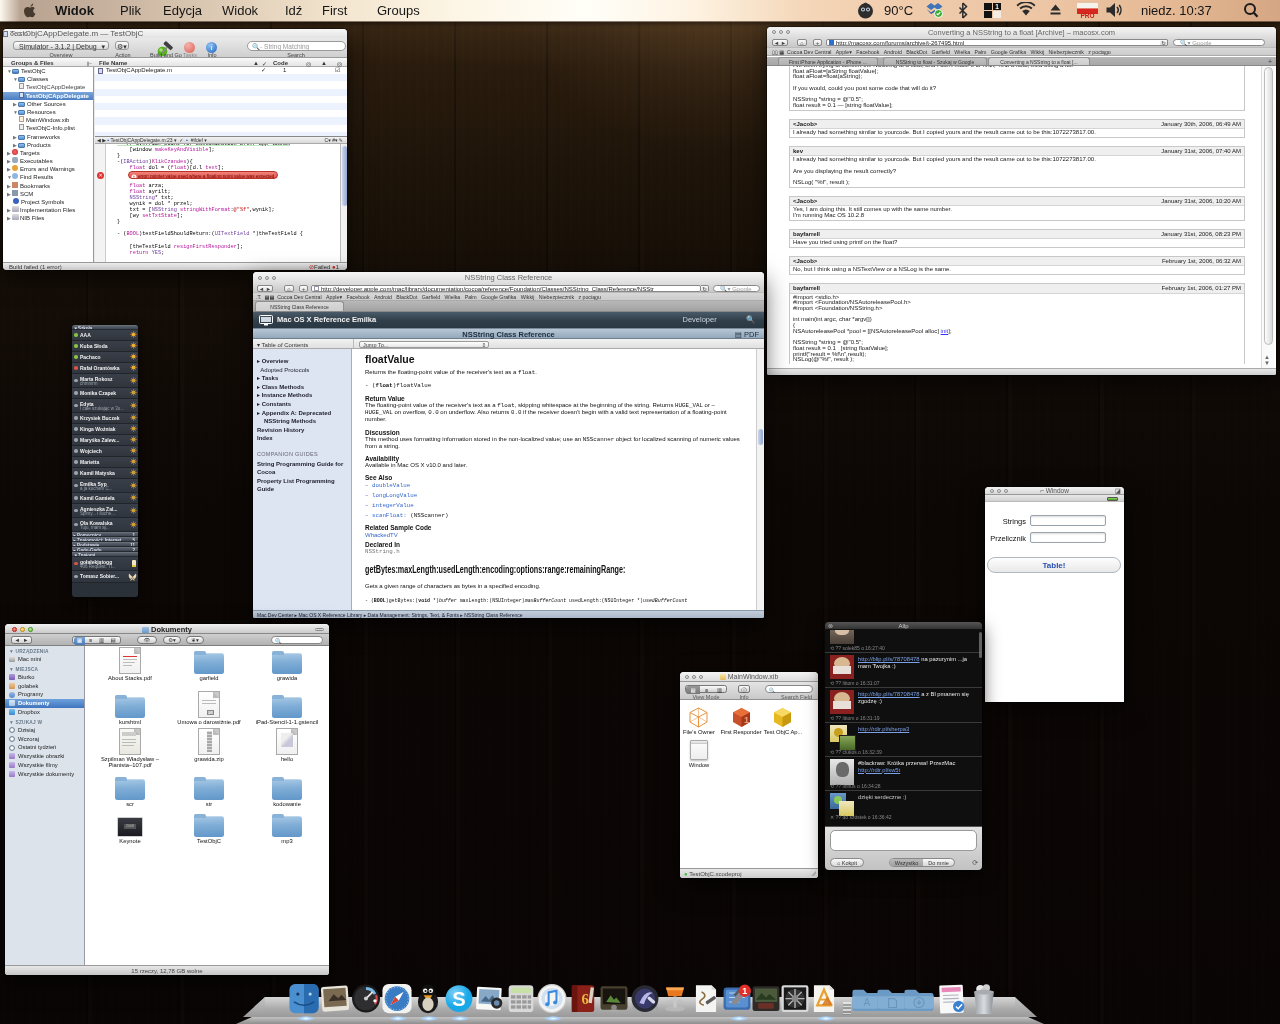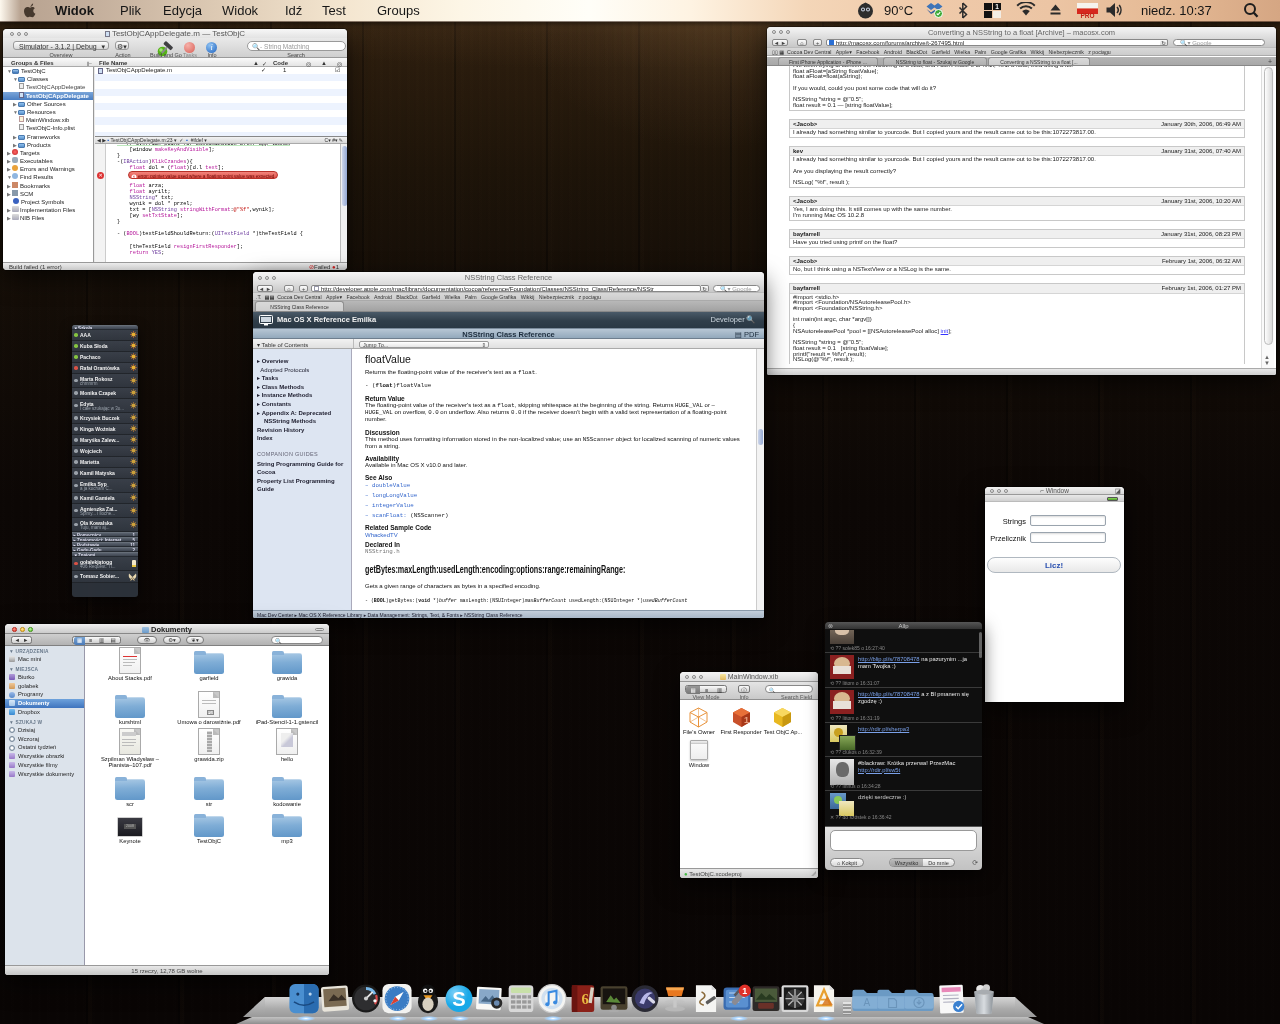--- a/index.html
+++ b/index.html
@@ -15,21 +15,21 @@
 #menubar{background:linear-gradient(90deg,#fdf8ee 0%,#b8a391 1.6%,#c3ae9b 7%,#ddcab4 17%,#f4e6d0 27%,#fdf6e6 36%,#fffef8 46%,#fef3e2 54%,#f4d6b8 63%,#efcaaa 72%,#ecc5a4 82%,#e5ba95 91%,#d5a683 100%)}
 .mi{position:absolute;top:3px;white-space:nowrap;font-size:13px;color:#161616}
 .win{position:absolute;border-radius:4px;box-shadow:0 8px 24px rgba(0,0,0,.65),0 0 0 1px rgba(0,0,0,.35)}
 .lights{position:absolute;display:flex;gap:4px}
 .tl{width:7px;height:7px;border-radius:50%;border:1px solid #8a8a8a;background:radial-gradient(circle at 35% 30%,#fdfdfd,#c2c2c2)}
 .tl.act-r{background:radial-gradient(circle at 35% 30%,#ff9a8a,#e3392e);border-color:#b5261c}
 .tl.act-y{background:radial-gradient(circle at 35% 30%,#ffe9a8,#f5b418);border-color:#c08b12}
 .tl.act-g{background:radial-gradient(circle at 35% 30%,#c6f7b0,#57c422);border-color:#3f9417}
 
 #xcode{left:3px;top:29px;width:344px;height:241px;background:#e9e9e9;font-size:7px;color:#222}
-#xc-title{position:absolute;left:0;top:0;right:0;height:9px;border-radius:4px 4px 0 0;background:linear-gradient(#f7f7f7,#e3e3e3);color:#555;font-size:8px;text-align:center;line-height:10px}
+#xc-title{position:absolute;left:0;top:0;right:0;height:9px;border-radius:4px 4px 0 0;background:linear-gradient(#f7f7f7,#e3e3e3);color:#555;font-size:8px;line-height:10px}
 #xc-tools{position:absolute;left:0;top:9px;right:0;height:20px;background:linear-gradient(#e9e9e9,#cfcfcf);border-bottom:1px solid #9a9a9a;border-radius:0}
 .xbtn{position:absolute;background:linear-gradient(#fdfdfd,#d8d8d8);border:1px solid #999;border-radius:3px;font-size:7px;color:#333;text-align:center}
 .xlabel{position:absolute;font-size:6px;color:#444;text-align:center;top:14px;transform:scale(.92)}
 #xc-cols{position:absolute;left:0;top:29px;right:0;height:9px;background:linear-gradient(#fafafa,#e4e4e4);border-bottom:1px solid #aaa;font-size:6px;color:#333}
 #xc-side{position:absolute;left:0;top:38px;width:91px;bottom:8px;background:#fff;border-right:1px solid #999;overflow:hidden}
 .trow{position:relative;height:8.2px;font-size:6px;color:#222;white-space:nowrap;padding-left:4px;line-height:8px}
 .trow .tw{display:inline-block;width:5px;color:#777;font-size:5px}
 .fold{display:inline-block;width:7px;height:5px;background:linear-gradient(#8ec0ee,#5a92cc);border-radius:1px;margin-right:2px;vertical-align:-1px;border:0.5px solid #4a7ab0}
 .tsel{background:linear-gradient(#7aa5d8,#4a7ec2);color:#fff;font-weight:bold}
 #xc-main{position:absolute;left:92px;top:38px;right:0;bottom:8px;background:#fff}
@@ -142,21 +142,21 @@
 <div class="grain"></div>
 <div id="menubar">
  <svg style="position:absolute;left:21px;top:3px" width="15" height="16" viewBox="0 0 15 16">
       <path fill="#46392e" d="M10.2 2.6c.1-1 .9-2.1 1.9-2.2.1 1-.4 2-1 2.5-.5.5-1.2.9-1.8.8 0-.4.4-.8.9-1.1zM12 4.1c-1.3-.1-2.3.7-2.9.7-.7 0-1.6-.7-2.7-.7C4.9 4.2 3 5.4 3 8.1c0 2.8 2 6.2 3.6 6.2.6 0 1.5-.6 2.4-.6.9 0 1.6.6 2.4.6 1.1 0 2.6-2.3 3-3.6-1.4-.5-2.1-1.6-2.1-2.9 0-1.2.7-2.1 1.5-2.6-.6-.8-1.3-1.1-1.8-1.1z"></path>
     </svg>
  <b class="mi" style="left:55px;font-weight:bold">Widok</b>
  <span class="mi" style="left:120px">Plik</span>
  <span class="mi" style="left:163px">Edycja</span>
  <span class="mi" style="left:222px">Widok</span>
  <span class="mi" style="left:285px">Idź</span>
- <span class="mi" style="left:322px">Test</span>
+ <span class="mi" style="left:322px">First</span>
  <span class="mi" style="left:377px">Groups</span>
  <span class="mi" style="left:857px;top:2px"><svg width="17" height="17" viewBox="0 0 17 17">
         <circle cx="8.5" cy="9" r="7.5" fill="#2d2d2d"></circle>
         <circle cx="6" cy="7.5" r="2" fill="#cfd8e8"></circle>
         <circle cx="11" cy="7.5" r="2" fill="#cfd8e8"></circle>
         <circle cx="6" cy="7.5" r="1" fill="#222"></circle>
         <circle cx="11" cy="7.5" r="1" fill="#222"></circle>
         <path d="M4 3 L8.5 0.5 L13 3 L8.5 4.5 Z" fill="#2d2d2d"></path>
       </svg></span>
  <span class="mi" style="left:884px">90°C</span>
@@ -448,21 +448,21 @@
     </div>
  <div class="saf-tabs" style="top:29px;height:11px;background:linear-gradient(#b8b8b8,#a2a2a2)">
   <div class="saf-tab on" style="left:2px;width:89px;height:10px">
         <div class="saf-tabin" style="line-height:19px">NSString Class Reference</div>
       </div>
  </div>
  <div id="ns-navy"><svg style="position:absolute;left:6px;top:2.5px" width="14" height="11" viewBox="0 0 14 11">
         <rect x="0.5" y="0.5" width="13" height="8" rx="1" fill="none" stroke="#fff"></rect>
         <rect x="2" y="2" width="10" height="5" fill="#cfd8e0"></rect>
         <rect x="5" y="9" width="4" height="1.5" fill="#fff"></rect>
-      </svg><span style="margin-left:24px">Mac OS X Reference Emilka</span><span style="float:right;margin-right:8px;color:#cbd5dd">🔍</span><span style="float:right;margin-right:2px;font-weight:normal;color:#cbd5dd"> Developer</span></div>
+      </svg><span style="margin-left:24px">Mac OS X Reference Emilka</span><span style="float:right;margin-right:8px;color:#cbd5dd">🔍</span><span style="float:right;margin-right:30px;font-weight:normal;color:#cbd5dd"> Developer</span></div>
  <div id="ns-blue">NSString Class Reference<span style="position:absolute;right:5px;font-weight:normal">▤ PDF</span></div>
  <div id="ns-toc">
       <span style="position:absolute;left:4px;top:2px;font-size:6px;color:#333">▾ Table of Contents</span>
       <span style="position:absolute;left:100px;top:0;bottom:0;width:1px;background:#bbb"></span>
   <div style="position:absolute;left:106px;top:1.5px;width:130px;height:7px;background:linear-gradient(#fff,#e5e5e5);border:0.5px solid #999;border-radius:2px;font-size:5.5px;color:#444;line-height:7px;padding-left:3px">Jump To...<span style="float:right;margin-right:2px">⇕</span></div>
  </div>
  <div id="ns-side">
   <div style="padding:8px 0 0 4px;font-size:6px;line-height:8.6px">
    <div>▸ <b>Overview</b></div>
    <div>&nbsp;&nbsp;Adopted Protocols</div>
@@ -476,21 +476,21 @@
    <div><b>Index</b></div>
    <div style="height:7px"></div>
    <div style="color:#667;font-size:5.5px;letter-spacing:.3px">COMPANION GUIDES</div>
    <div style="height:1px"></div>
    <div><b>String Programming Guide for</b></div>
    <div><b>Cocoa</b></div>
    <div><b>Property List Programming Guide</b></div>
   </div>
  </div>
  <div id="ns-body">
-  <div style="position:absolute;left:12px;top:4px;font-size:10.5px;font-weight:normal">floatValue</div>
+  <div style="position:absolute;left:12px;top:4px;font-size:10.5px;font-weight:bold">floatValue</div>
   <div class="nst" style="position:absolute;left:12px;top:20px">Returns the floating-point value of the receiver's text as a <span class="nsmono">float</span>.</div>
   <div class="nsmono" style="position:absolute;left:12px;top:33px">- (<b>float</b>)floatValue</div>
   <div class="nsh" style="position:absolute;left:12px;top:46px">Return Value</div>
   <div class="nst" style="position:absolute;left:12px;top:53px;width:374px">The floating-point value of the receiver's text as a <span class="nsmono">float</span>, skipping whitespace at the beginning of the string. Returns <span class="nsmono">HUGE_VAL</span> or –<span class="nsmono">HUGE_VAL</span> on overflow, <span class="nsmono">0.0</span> on underflow. Also returns <span class="nsmono">0.0</span> if the receiver doesn't begin with a valid text representation of a floating-point number.</div>
   <div class="nsh" style="position:absolute;left:12px;top:80px">Discussion</div>
   <div class="nst" style="position:absolute;left:12px;top:87px;width:380px">This method uses formatting information stored in the non-localized value; use an <span class="nsmono">NSScanner</span> object for localized scanning of numeric values from a string.</div>
   <div class="nsh" style="position:absolute;left:12px;top:106px">Availability</div>
   <div class="nst" style="position:absolute;left:12px;top:113px">Available in Mac OS X v10.0 and later.</div>
   <div class="nsh" style="position:absolute;left:12px;top:125px">See Also</div>
   <div class="nsmono nslink" style="position:absolute;left:12px;top:133px">– doubleValue</div>
@@ -921,21 +921,21 @@
         <span class="tl" style="width:4px;height:4px"></span>
         <span class="tl" style="width:4px;height:4px"></span>
       </span>⌐ Window<span style="position:absolute;right:3px;top:0">◪</span></div>
  <div id="dw-sbar">
       <span style="position:absolute;right:6px;top:1.5px;width:11px;height:4px;border-radius:1px;background:linear-gradient(#8ad858,#4a9828);border:0.5px solid #555"></span>
     </div>
  <div class="dw-lbl" style="top:30px;left:0">Strings</div>
  <div class="dw-fld" style="top:28px"></div>
  <div class="dw-lbl" style="top:47px;left:0">Przelicznik</div>
  <div class="dw-fld" style="top:45px"></div>
- <div style="position:absolute;left:2px;top:70px;width:134px;height:16px;background:linear-gradient(#fdfdfd,#e8e8e8);border:1px solid #b0b8c0;border-radius:8px;color:#2a50b0;font-size:8px;font-weight:bold;text-align:center;line-height:16px">Licz!</div>
+ <div style="position:absolute;left:2px;top:70px;width:134px;height:16px;background:linear-gradient(#fdfdfd,#e8e8e8);border:1px solid #b0b8c0;border-radius:8px;color:#2a50b0;font-size:8px;font-weight:bold;text-align:center;line-height:16px">Table!</div>
 </div>
 
 <div id="blip">
  <div id="bl-title"><span style="position:absolute;left:3px;top:0;color:#bbb">⊗</span>Allp</div>
  <div style="position:absolute;left:0;top:8px;right:0;bottom:44px;overflow:hidden">
       <div style="position:absolute;right:0.5px;top:2px;width:3px;height:26px;border-radius:2px;background:#777;opacity:.8;z-index:3"></div>
   <div class="bpost" style="height:23px">
         <div class="bava" style="top:-8px;height:22px;background:linear-gradient(#8a7a6a,#4a4038)">
           <div style="margin:3px auto 0;width:14px;height:10px;border-radius:50% 50% 40% 40%;background:#d8c0a8"></div>
         </div>

